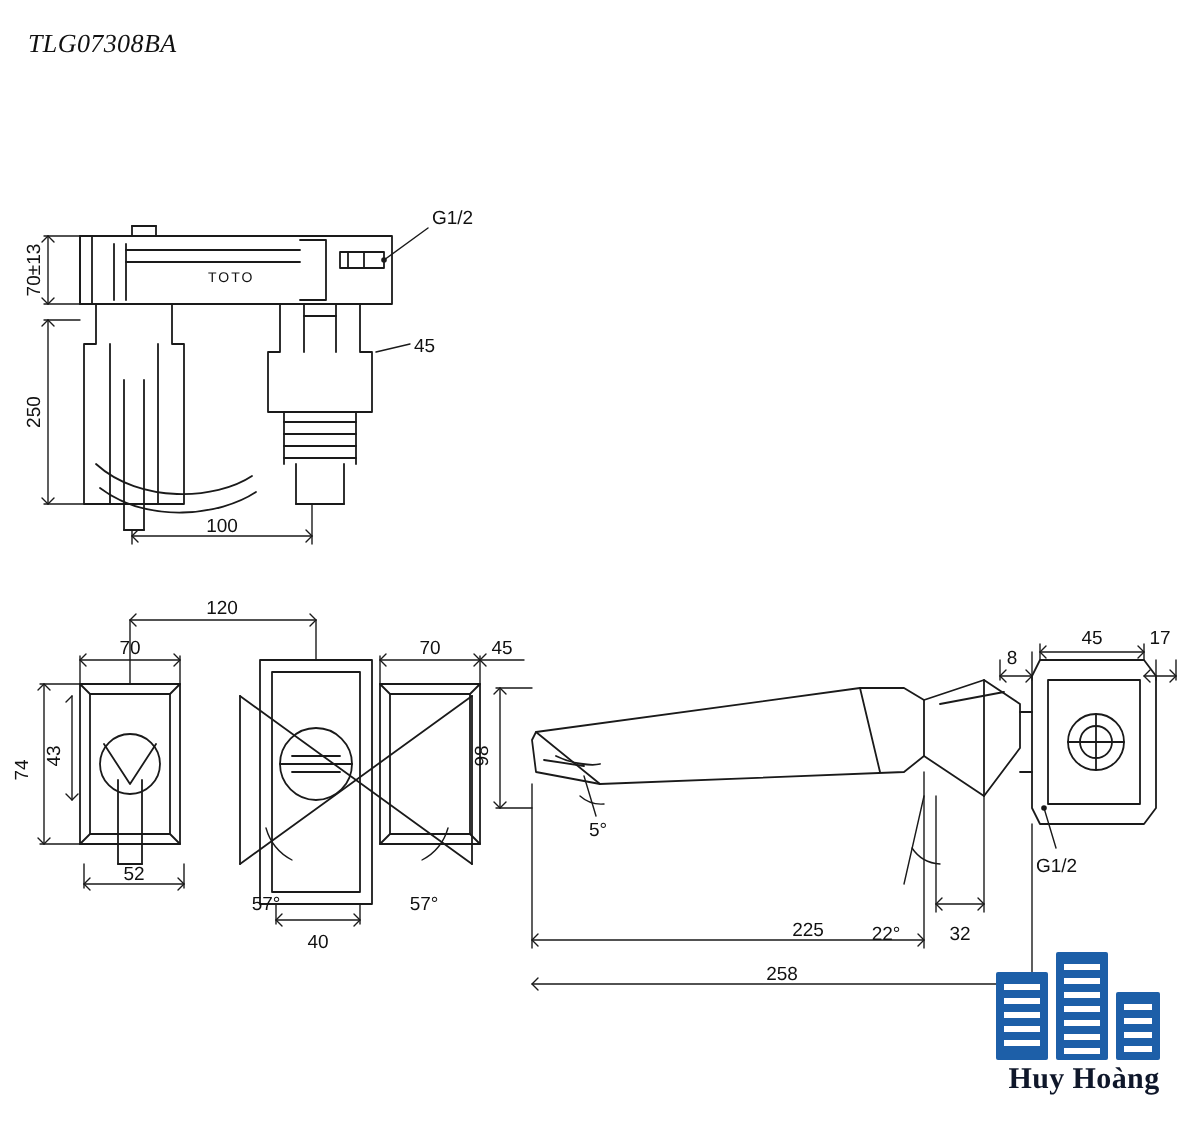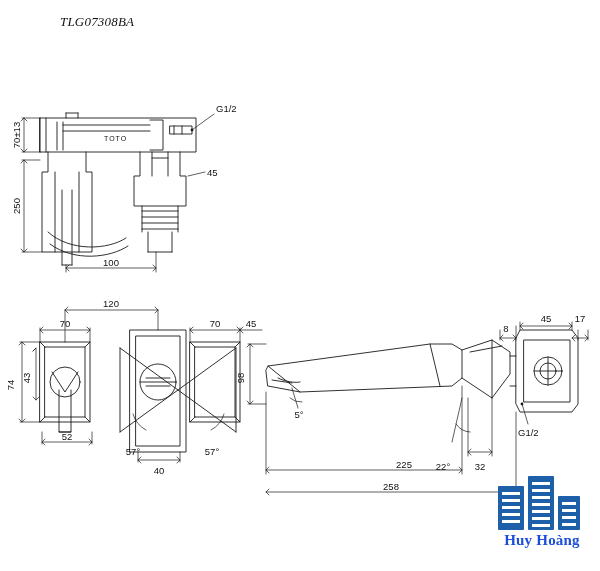--- a/index.html
+++ b/index.html
@@ -23,21 +23,20 @@
   }
   .model-title {
     position: absolute;
     left: 14px;
     top: 14px;
     font-size: 13px;
     font-style: italic;
     font-family: "Liberation Serif", serif;
     letter-spacing: 0.2px;
     color: #111;
-    margin-left: 46px;
   }
   svg.draw {
     position: absolute;
     left: 0; top: 0;
     width: 600px;
     height: 571px;
   }
   .lbl {
     font-family: "Liberation Sans", sans-serif;
     font-size: 9.5px;
@@ -57,21 +56,21 @@
   }
   .logo-text {
     position: absolute;
     left: 0px;
     top: 58px;
     width: 104px;
     text-align: center;
     font-family: "Liberation Serif", serif;
     font-size: 15px;
     font-weight: bold;
-    color: #1d4ed8;
+    color: #0f172a;
     letter-spacing: 0.2px;
   }
 </style>
 </head>
 <body>
 
 <div id="root">
 
   <div class="model-title">TLG07308BA</div>
 

